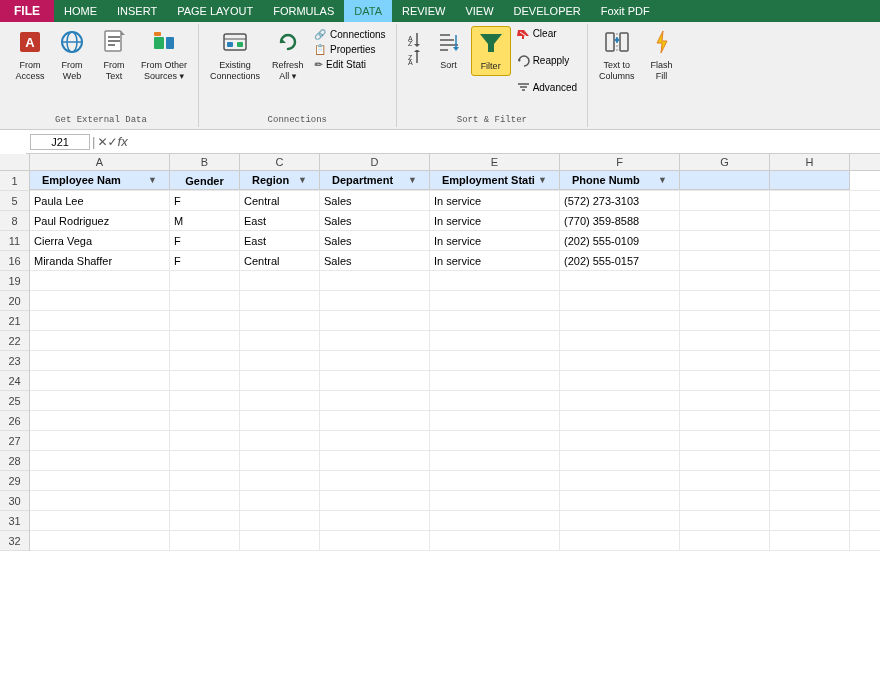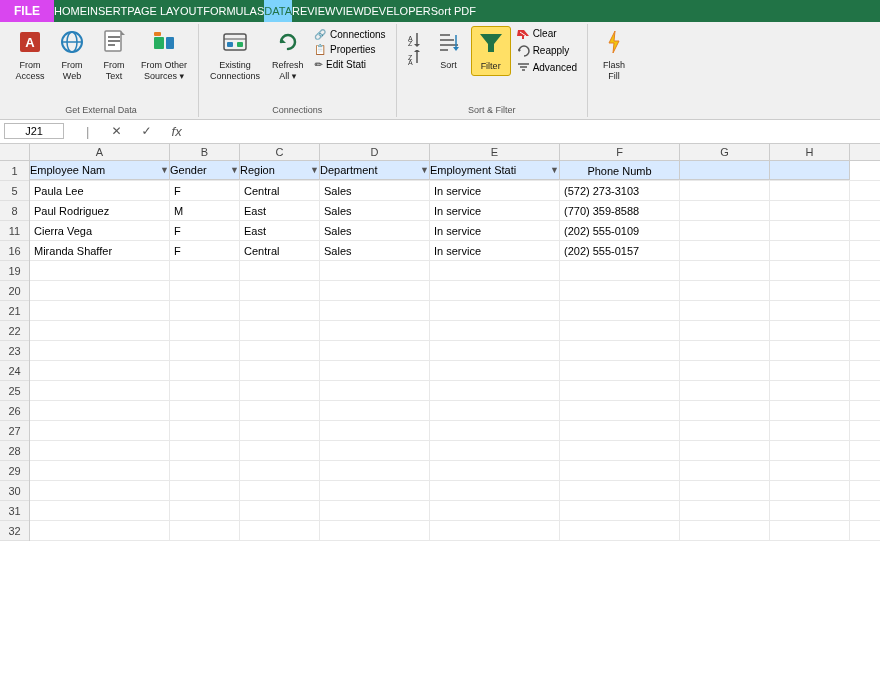--- a/index.html
+++ b/index.html
@@ -6,39 +6,39 @@
     body { font-family: 'Segoe UI', Arial, sans-serif; font-size: 11px; background: #fff; overflow: hidden; }
 
     
     .menu-bar {
       display: flex;
       align-items: center;
       background: #217346;
       height: 22px;
     }
     .file-tab {
-      background: #d946ef;
+      background: #be185d;
       color: #fff;
       font-weight: bold;
       font-size: 12px;
       padding: 0 14px;
       height: 100%;
       display: flex;
       align-items: center;
       cursor: pointer;
       text-align: right;
     }
     .menu-items {
       display: flex;
       height: 100%;
     }
     .menu-item {
       color: #fff;
       font-size: 11px;
-      padding: 0 0;
+      padding: 0 10px;
       height: 100%;
       display: flex;
       align-items: center;
       cursor: pointer;
     }
     .menu-item.active { background: #7dd3fc; color: #217346; }
 
     
     .ribbon {
       background: #f0f0f0;
@@ -64,20 +64,21 @@
       display: flex;
       align-items: flex-start;
       flex: 1;
       gap: 2px;
     }
     .ribbon-group-label {
       font-size: 9px;
       color: #555;
       margin-top: 20px;
       text-align: center;
+      font-family: Liberation Mono, monospace;
     }
     .ribbon-btn {
       display: flex;
       flex-direction: column;
       align-items: center;
       justify-content: center;
       padding: 3px 5px;
       cursor: pointer;
       border-radius: 2px;
       min-width: 40px;
@@ -113,21 +114,22 @@
     }
 
     
     .formula-bar {
       display: flex;
       align-items: center;
       height: 24px;
       border-bottom: 1px solid #ccc;
       background: #fff;
       padding: 0 4px;
-      gap: 20px;
+      gap: 0;
+      margin-left: 26px;
     }
     .name-box {
       width: 60px;
       border: 1px solid #bbb;
       font-size: 11px;
       padding: 1px 4px;
       text-align: center;
     }
     .formula-divider {
       color: #999;
@@ -208,37 +210,37 @@
     }
     .cell {
       border-right: 1px solid #e8e8e8;
       font-size: 11px;
       padding: 2px 4px;
       overflow: hidden;
       white-space: nowrap;
       line-height: 16px;
     }
     .cell.col-a { width: 140px; min-width: 140px; }
-    .cell.col-b { width: 70px; min-width: 70px; }
+    .cell.col-b { width: 70px; min-width: 70px; flex-direction: column; }
     .cell.col-c { width: 80px; min-width: 80px; }
     .cell.col-d { width: 110px; min-width: 110px; }
     .cell.col-e { width: 130px; min-width: 130px; }
-    .cell.col-f { width: 120px; min-width: 120px; flex-direction: column; }
+    .cell.col-f { width: 120px; min-width: 120px; }
     .cell.col-g { width: 90px; min-width: 90px; }
     .cell.col-h { width: 80px; min-width: 80px; }
 
     .header-cell {
-      font-weight: normal;
+      font-weight: bold;
       background: #d9eaff;
       border-right: 1px solid #ccc;
       border-bottom: 1px solid #ccc;
       display: flex;
       align-items: center;
       justify-content: space-between;
-      padding: 2px 0;
+      padding: 2px 12px;
       font-size: 11px;
     }
     .header-cell .filter-arrow {
       font-size: 9px;
       color: #555;
     }
 
     .empty-row .cell { background: #fff; }
     
     
@@ -251,21 +253,21 @@
   <div class="file-tab">FILE</div>
   <div class="menu-items">
     <div class="menu-item">HOME</div>
     <div class="menu-item">INSERT</div>
     <div class="menu-item">PAGE LAYOUT</div>
     <div class="menu-item">FORMULAS</div>
     <div class="menu-item active">DATA</div>
     <div class="menu-item">REVIEW</div>
     <div class="menu-item">VIEW</div>
     <div class="menu-item">DEVELOPER</div>
-    <div class="menu-item">Sort PDF</div>
+    <div class="menu-item">Foxit PDF</div>
   </div>
 </div>
 
 <div class="ribbon">
   <div class="ribbon-content">
 
     <div class="ribbon-group">
       <div class="ribbon-group-buttons">
         <div class="ribbon-btn">
           <div class="icon">
@@ -390,21 +392,21 @@
 
         <div class="ribbon-btn active" style="background:#ffe066;border:1px solid #c8a000;border-radius:3px;">
           <div class="icon">
             <svg width="26" height="26" viewBox="0 0 26 26">
               <polygon points="2,4 24,4 16,14 16,22 10,22 10,14" fill="#217346"></polygon>
             </svg>
           </div>
           <div class="label">Filter</div>
         </div>
 
-        <div style="display:flex;flex-direction:column;gap:2px;justify-content:flex-start;">
+        <div style="display:flex;flex-direction:column;gap:12px;justify-content:flex-start;">
           <div class="ribbon-btn-small">
             <svg width="13" height="13" viewBox="0 0 13 13">
               <polygon points="1,3 7,3 12,9 7,9 7,12 5,12 5,9 0,9" fill="#d33"></polygon>
               <line x1="3" y1="5" x2="9" y2="9" stroke="#fff" stroke-width="1"></line>
             </svg>
             <span>Clear</span>
           </div>
           <div class="ribbon-btn-small">
             <svg width="13" height="13" viewBox="0 0 13 13">
               <path d="M2 7 A5 5 0 1 1 7 12" fill="none" stroke="#555" stroke-width="1.5"></path>
@@ -420,20 +422,32 @@
             </svg>
             <span>Advanced</span>
           </div>
         </div>
       </div>
       <div class="ribbon-group-label">Sort &amp; Filter</div>
     </div>
 
     <div class="ribbon-group">
       <div class="ribbon-group-buttons">
+        <div class="ribbon-btn">
+          <div class="icon">
+            <svg width="26" height="26" viewBox="0 0 26 26">
+              <rect x="2" y="4" width="8" height="18" rx="1" fill="none" stroke="#555" stroke-width="1.5"></rect>
+              <rect x="16" y="4" width="8" height="18" rx="1" fill="none" stroke="#555" stroke-width="1.5"></rect>
+              <line x1="13" y1="4" x2="13" y2="22" stroke="#888" stroke-width="1" stroke-dasharray="2,2"></line>
+              <polygon points="10,11 14,8 14,14" fill="#2980b9"></polygon>
+              <polygon points="16,11 12,8 12,14" fill="#2980b9"></polygon>
+            </svg>
+          </div>
+          <div class="label">Text to<br>Columns</div>
+        </div>
         <div class="ribbon-btn">
           <div class="icon">
             <svg width="26" height="26" viewBox="0 0 26 26">
               <polygon points="14,2 8,14 13,14 12,24 18,12 13,12" fill="#f1c40f" stroke="#e67e22" stroke-width="1"></polygon>
             </svg>
           </div>
           <div class="label">Flash<br>Fill</div>
         </div>
       </div>
       <div class="ribbon-group-label"></div>

